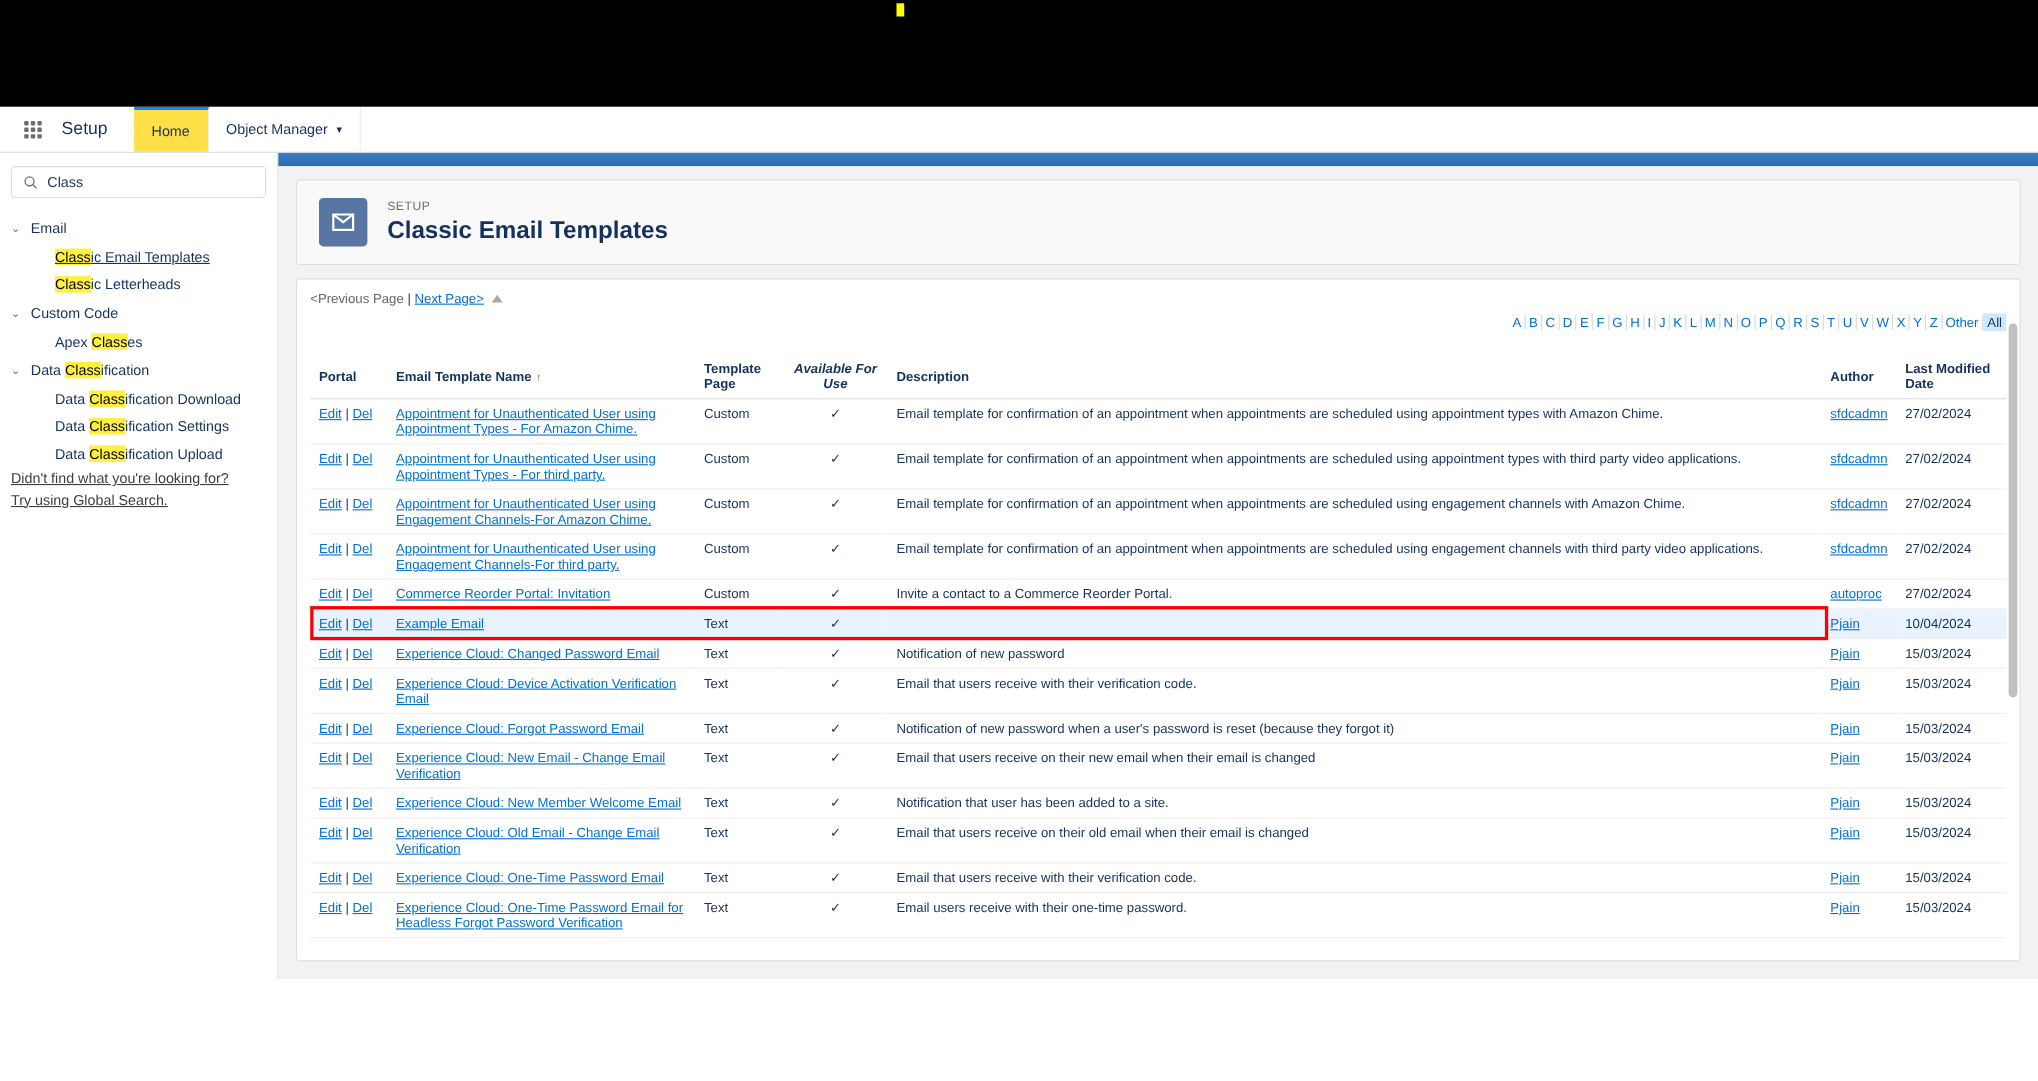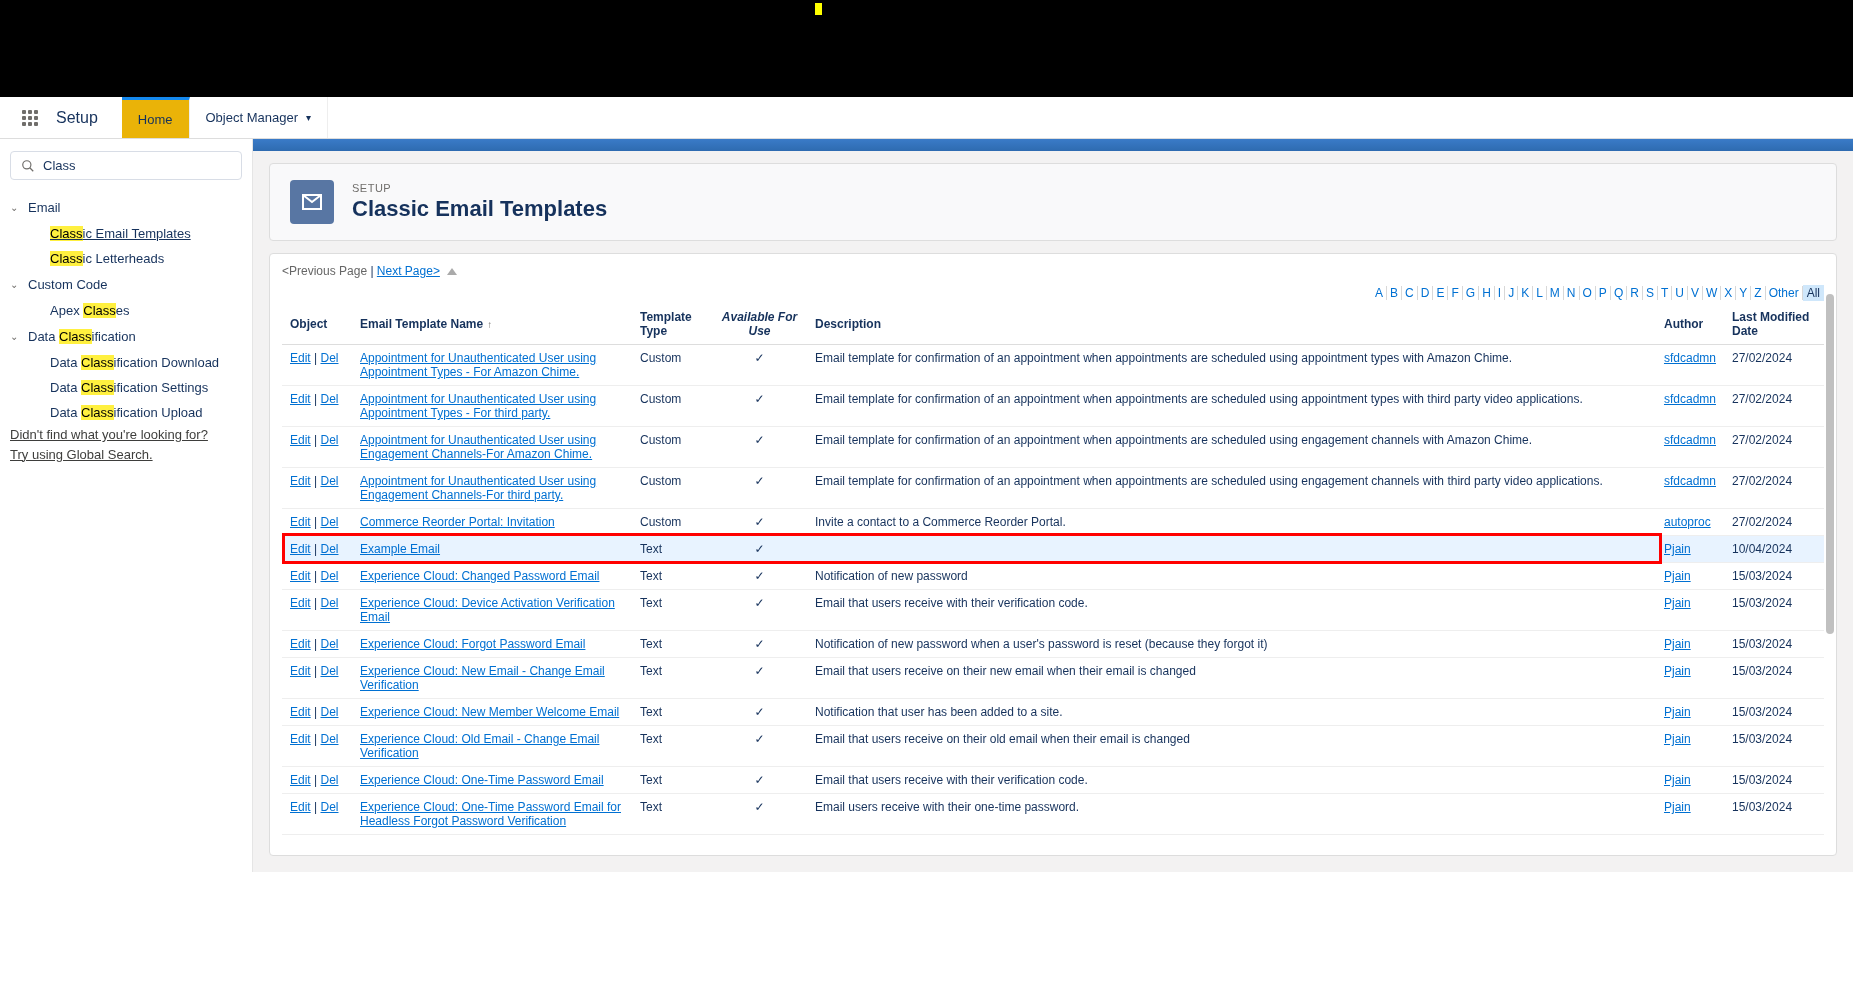--- a/index.html
+++ b/index.html
@@ -5,21 +5,21 @@
 * { box-sizing: border-box; margin: 0; padding: 0; }
 body { font-family: -apple-system, BlinkMacSystemFont, "Segoe UI", Arial, sans-serif; font-size: 13px; color: #16325c; background: #fff; }
 .top-black { height: 97px; background: #000; position: relative; }
 .yellow-dot { position: absolute; top: 3px; left: 815px; width: 7px; height: 12px; background: #ffff00; }
 .nav-bar { display: flex; align-items: center; border-bottom: 1px solid #ddd; height: 42px; background: #fff; }
 .waffle { display: grid; grid-template-columns: repeat(3, 4px); grid-template-rows: repeat(3, 4px); gap: 2px; margin: 0 18px 0 22px; cursor: pointer; }
 .waffle span { width: 4px; height: 4px; background: #706e6b; border-radius: 1px; }
 .nav-title { font-size: 16px; font-weight: 400; margin-right: 24px; }
 .nav-tabs { display: flex; height: 100%; align-items: stretch; }
 .nav-tab { display: flex; align-items: center; padding: 0 16px; font-size: 13px; color: #16325c; cursor: pointer; border-right: 1px solid #eee; }
-.nav-tab.active { border-top: 3px solid #1589ee; background: #eab308; }
+.nav-tab.active { border-top: 3px solid #1589ee; background: #fde047; }
 .nav-tab .chev { margin-left: 8px; font-size: 10px; }
 .main-layout { display: flex; }
 .sidebar { width: 252px; padding: 12px 10px; }
 .search-box { display: flex; align-items: center; border: 1px solid #d8dde6; border-radius: 4px; padding: 6px 10px; margin-bottom: 14px; }
 .search-box svg { width: 14px; height: 14px; margin-right: 8px; flex-shrink: 0; }
 .search-box input { border: none; outline: none; flex: 1; font-size: 13px; color: #16325c; }
 .tree-item { display: flex; align-items: center; padding: 6px 0; font-size: 13px; cursor: pointer; }
 .tree-item .tchev { width: 12px; margin-right: 6px; font-size: 10px; color: #706e6b; }
 .tree-child { padding: 5px 0 5px 40px; font-size: 13px; cursor: pointer; }
 .tree-child.selected { text-decoration: underline; }
@@ -30,21 +30,21 @@
 .header-card { background: #f9f9fa; border: 1px solid #ddd; border-radius: 4px; margin: 12px 16px; padding: 16px 20px; display: flex; align-items: center; }
 .header-icon { width: 44px; height: 44px; background: #5876a3; border-radius: 4px; display: flex; align-items: center; justify-content: center; margin-right: 18px; }
 .header-icon svg { width: 24px; height: 24px; fill: #fff; }
 .header-text .eyebrow { font-size: 11px; color: #706e6b; letter-spacing: 0.5px; margin-bottom: 2px; }
 .header-text h1 { font-size: 22px; font-weight: 700; color: #16325c; }
 .white-panel { background: #fff; margin: 0 16px 16px 16px; border: 1px solid #ddd; border-radius: 4px; padding: 10px 12px 20px 12px; position: relative; }
 .folder-row { display: flex; align-items: center; justify-content: space-between; margin-bottom: 8px; font-size: 12px; }
 .folder-left { display: flex; align-items: center; gap: 10px; }
 .folder-left select { font-size: 12px; padding: 2px; }
 .link { color: #0070d2; text-decoration: underline; cursor: pointer; }
-.alpha-row { text-align: right; font-size: 12px; margin-bottom: 4px; }
+.alpha-row { text-align: right; font-size: 12px; margin-bottom: 22px; }
 .alpha-row span { color: #0070d2; padding: 0 3px; border-right: 1px solid #d8d8d8; cursor: pointer; }
 .alpha-row span:last-child { border-right: none; }
 .alpha-row span.sel { background: #cfe7fb; color: #16325c; padding: 1px 4px; }
 .new-btn-row { text-align: center; margin: 4px 0 8px 0; }
 .new-btn { display: inline-block; border: 1px solid #bbb; background: linear-gradient(#fff,#eee); border-radius: 3px; padding: 3px 10px; font-size: 12px; cursor: pointer; }
 table.data { width: 100%; border-collapse: collapse; font-size: 12px; }
 table.data th { text-align: left; font-weight: 700; padding: 6px 8px; border-bottom: 1px solid #ddd; color: #16325c; }
 table.data td { padding: 6px 8px; border-bottom: 1px solid #eee; vertical-align: top; }
 table.data tr.hl { background: #e8f3ff; }
 .check { font-family: "Segoe UI Symbol", Arial; }
@@ -137,23 +137,23 @@
           <span class="link">Next Page&gt;</span>
           <span class="triangle-up"></span>
         </div>
       </div>
       <div class="alpha-row" id="alpha-row"><span>A</span><span>B</span><span>C</span><span>D</span><span>E</span><span>F</span><span>G</span><span>H</span><span>I</span><span>J</span><span>K</span><span>L</span><span>M</span><span>N</span><span>O</span><span>P</span><span>Q</span><span>R</span><span>S</span><span>T</span><span>U</span><span>V</span><span>W</span><span>X</span><span>Y</span><span>Z</span><span>Other</span><span class="sel">All</span></div>
 
       <div style="position:relative;">
         <table class="data">
           <thead>
             <tr>
-              <th style="width:70px;">Object</th>
+              <th style="width:70px;">Portal</th>
               <th style="width:280px;margin-left:36px;"><span>Email Template Name</span><span class="sort-arrow">↑</span></th>
-              <th style="width:80px;">Template Type</th>
+              <th style="width:80px;">Template Page</th>
               <th style="width:95px;text-align:center;font-style:italic;">Available For Use</th>
               <th>Description</th>
               <th style="width:60px;">Author</th>
               <th style="width:100px;">Last Modified Date</th>
             </tr>
           </thead>
           <tbody id="tbody">
               <tr>
                 <td><span class="link">Edit</span> | <span class="link">Del</span></td>
                 <td><span class="link">Appointment for Unauthenticated User using Appointment Types - For Amazon Chime.</span></td>

